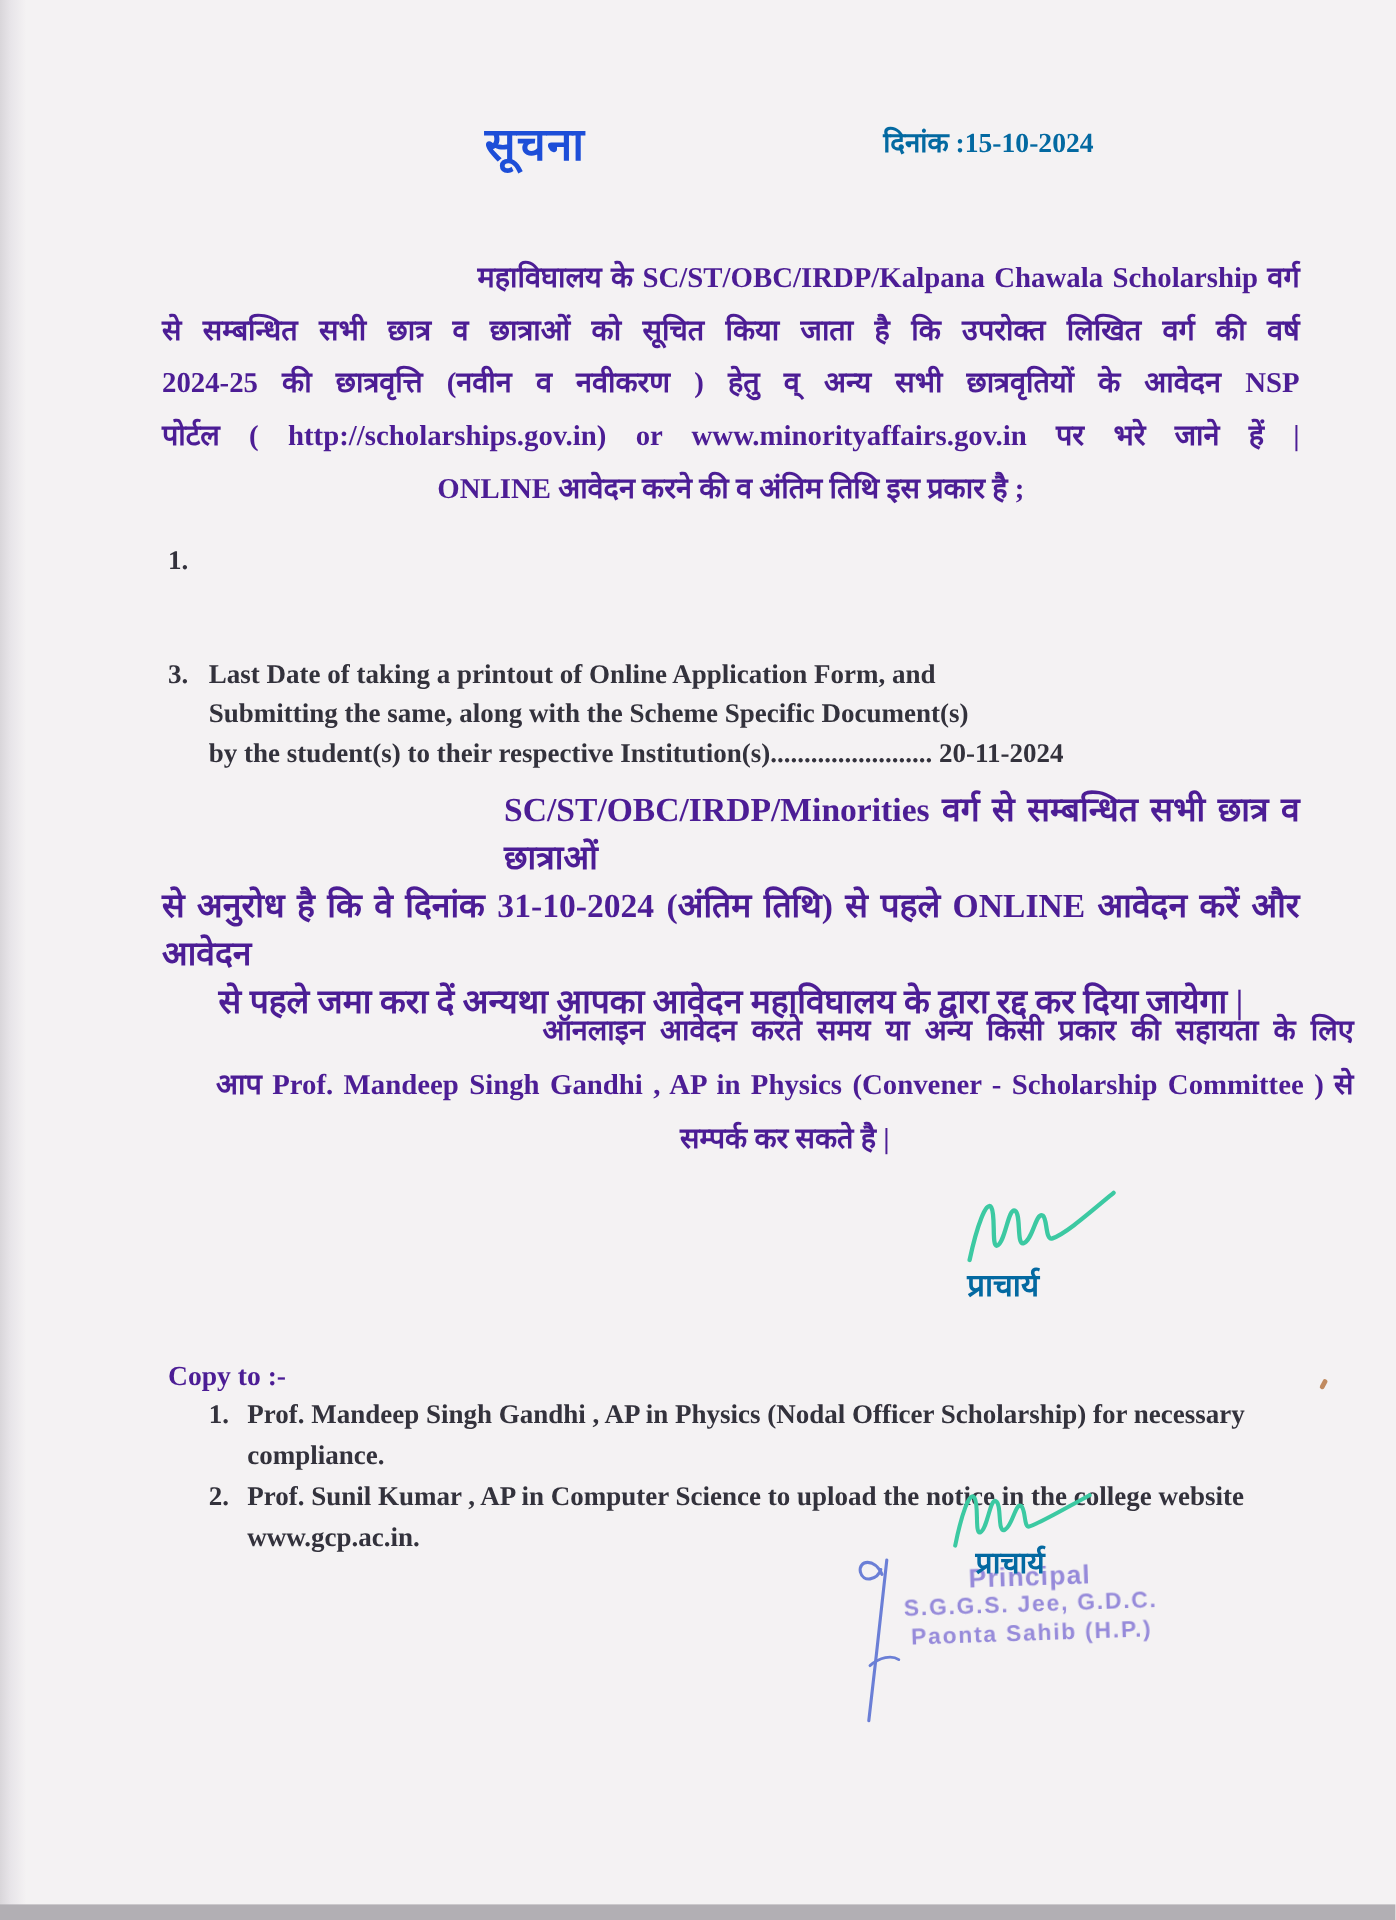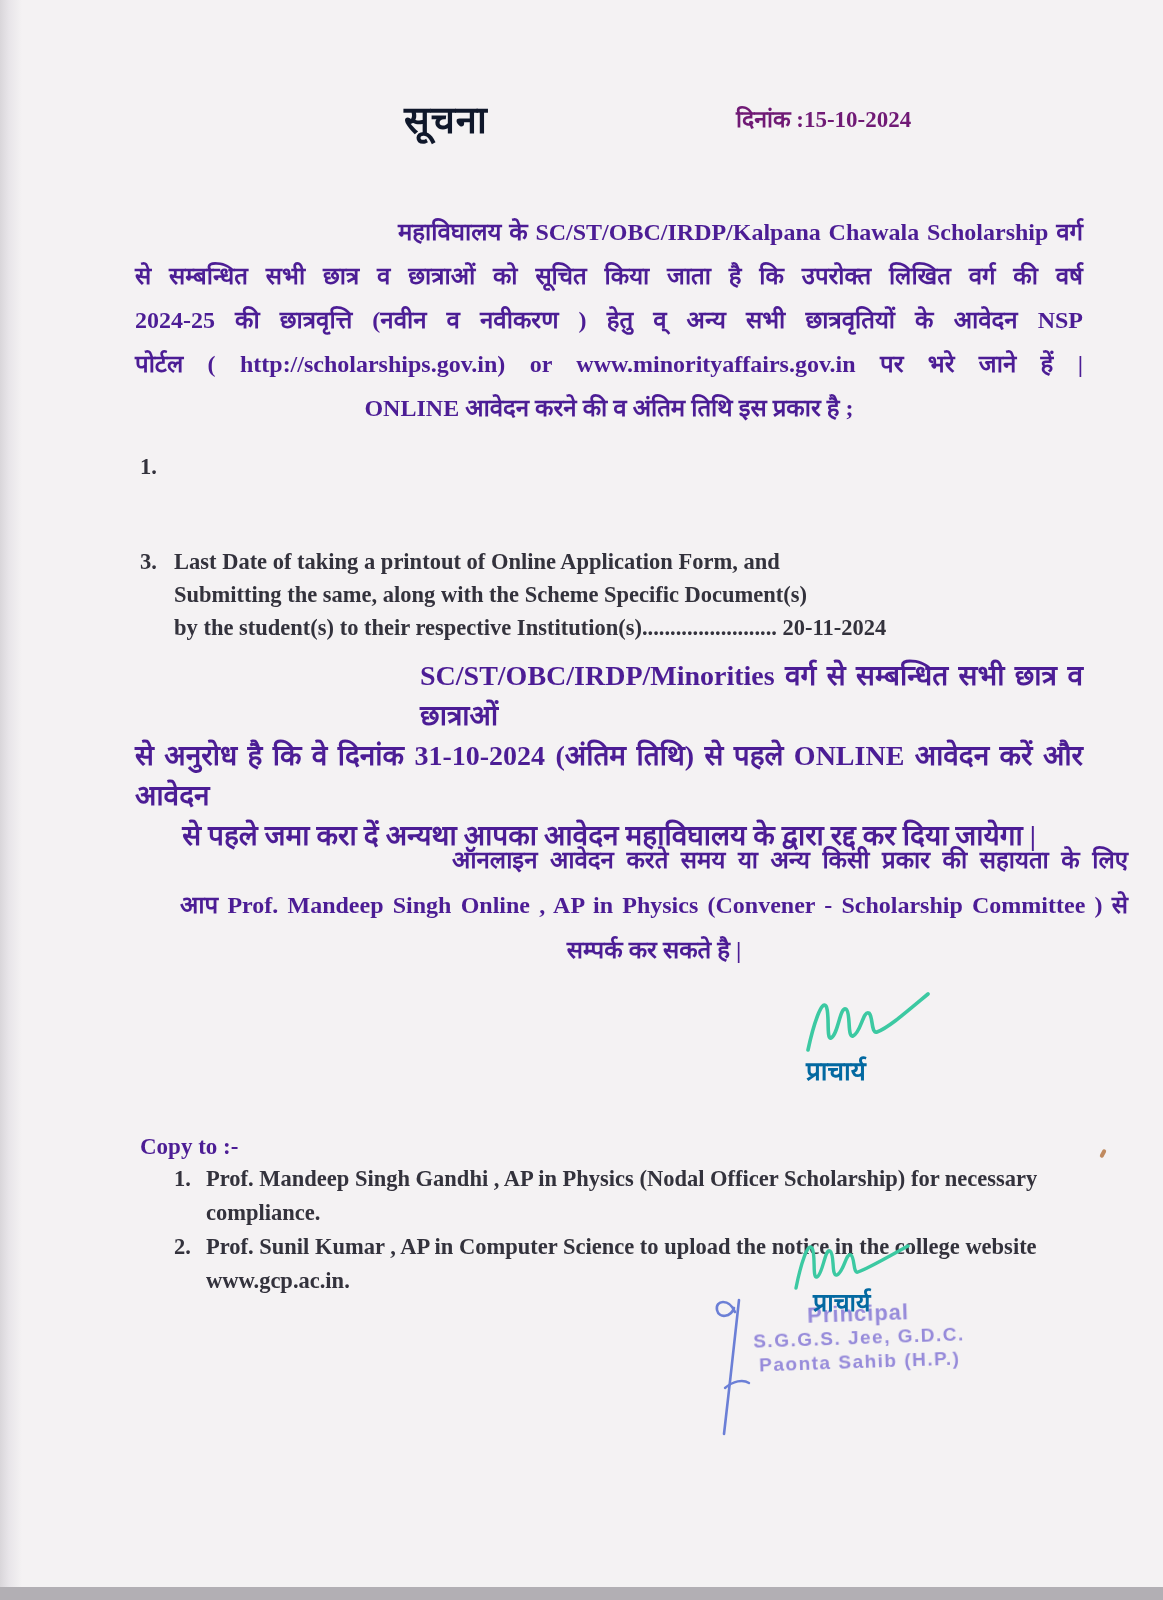--- a/index.html
+++ b/index.html
@@ -3,22 +3,22 @@
 <meta charset="utf-8">
 <style>
   html,body{margin:0;padding:0;}
   body{
     width:1163px;height:1600px;position:relative;overflow:hidden;
     background:#f4f2f3;
     font-family:"Liberation Serif","DejaVu Sans",serif;
     color:#34333d;
   }
   
-  .title{position:absolute;left:404px;top:92px;font-size:38px;font-weight:700;letter-spacing:1px;color:#0f172a;}
-  .date{position:absolute;left:736px;top:102px;font-size:23px;font-weight:700;color:#701a75;}
+  .title{position:absolute;left:404px;top:92px;font-size:38px;font-weight:700;letter-spacing:1px;color:#1d4ed8;}
+  .date{position:absolute;left:736px;top:102px;font-size:23px;font-weight:700;color:#0369a1;}
   
   .para{position:absolute;left:135px;width:948px;font-weight:700;color:#4c1d95;}
   .p1{top:210px;font-size:24px;line-height:44px;}
   .p2{top:656px;font-size:28px;line-height:40px;}
   .p3{top:838px;font-size:24px;line-height:45px;margin-left:45px;}
   .jl{text-align:justify;text-align-last:justify;}
   .ll{text-align:center;}
   .ind1{padding-left:263px;}
   .ind2{padding-left:285px;}
   .ind3{padding-left:272px;}
@@ -89,21 +89,21 @@
   </div>
 
   <div class="para p2">
     <div class="jl ind2">SC/ST/OBC/IRDP/Minorities वर्ग से सम्बन्धित सभी छात्र व छात्राओं</div>
     <div class="jl">से अनुरोध है कि वे दिनांक 31-10-2024 (अंतिम तिथि) से पहले ONLINE आवेदन करें और आवेदन</div>
     <div class="ll">से पहले जमा करा दें अन्यथा आपका आवेदन महाविघालय के द्वारा रद्द कर दिया जायेगा |</div>
   </div>
 
   <div class="para p3">
     <div class="jl ind3">ऑनलाइन आवेदन करते समय या अन्य किसी प्रकार की सहायता के लिए</div>
-    <div class="jl"><span>आप  </span><span class="u">Prof. Mandeep Singh Online   , AP in Physics </span><span>(Convener  - Scholarship Committee ) से</span></div>
+    <div class="jl"><span>आप  </span><span class="u">Prof. Mandeep Singh Gandhi   , AP in Physics </span><span>(Convener  - Scholarship Committee ) से</span></div>
     <div class="ll">सम्पर्क कर सकते है |</div>
   </div>
 
   <svg class="sig1" width="135" height="72" viewBox="0 0 135 72">
     <path d="M8 62 C14 34 22 12 26 18 C30 24 26 52 31 50 C38 47 40 18 46 21 C51 24 47 50 53 48 C61 45 63 22 69 25 C73 28 71 46 77 44 C88 40 104 26 128 6" fill="none" stroke="#3cc9a2" stroke-width="3.6" stroke-linecap="round"></path>
   </svg>
   <div class="siglabel lab1">प्राचार्य</div>
 
   <div class="copyhead">Copy to :-</div>
 

